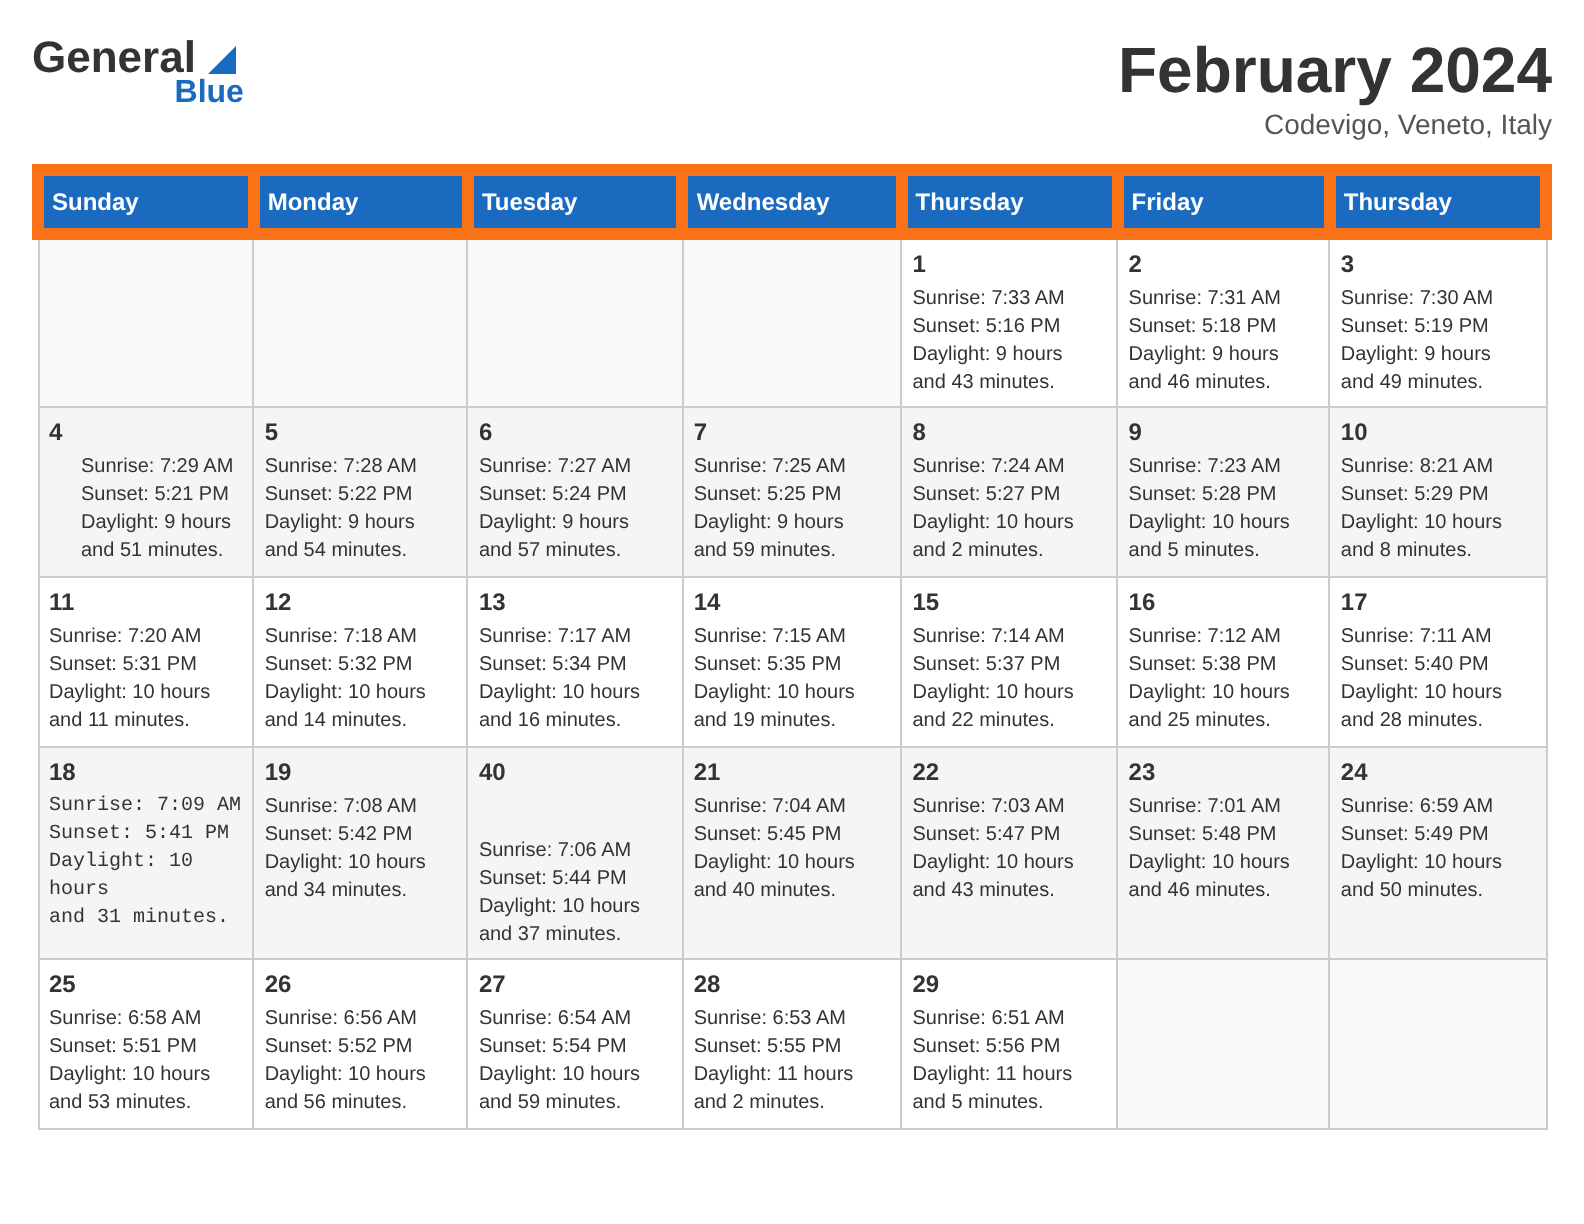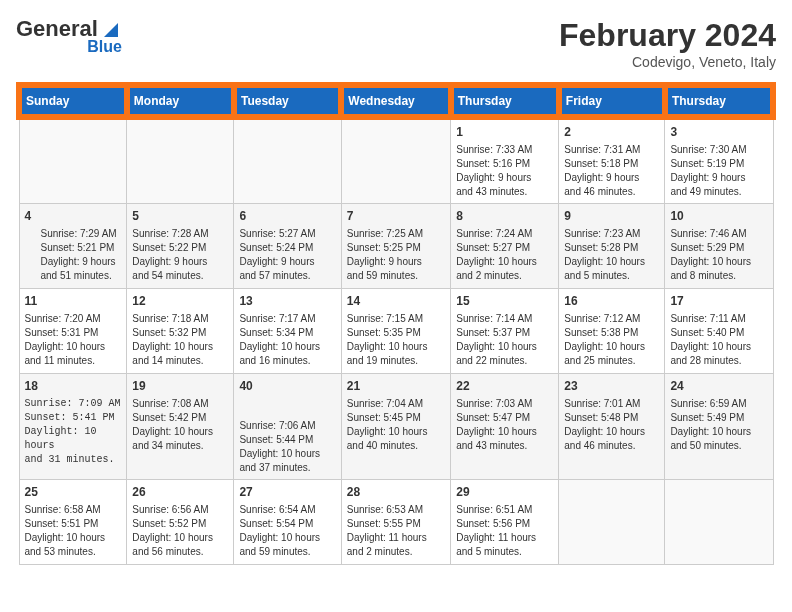--- a/index.html
+++ b/index.html
@@ -153,21 +153,21 @@
         </td>
         <td>
           <span class="day-num">5</span>
           <div class="day-info" style="white-space: pre-line;">Sunrise: 7:28 AM
 Sunset: 5:22 PM
 Daylight: 9 hours
 and 54 minutes.</div>
         </td>
         <td>
           <span class="day-num">6</span>
-          <div class="day-info" style="white-space: pre-line;">Sunrise: 5:27 AM
+          <div class="day-info" style="white-space: pre-line;">Sunrise: 7:27 AM
 Sunset: 5:24 PM
 Daylight: 9 hours
 and 57 minutes.</div>
         </td>
         <td>
           <span class="day-num">7</span>
           <div class="day-info" style="white-space: pre-line;">Sunrise: 7:25 AM
 Sunset: 5:25 PM
 Daylight: 9 hours
 and 59 minutes.</div>
@@ -181,21 +181,21 @@
         </td>
         <td>
           <span class="day-num">9</span>
           <div class="day-info" style="white-space: pre-line;">Sunrise: 7:23 AM
 Sunset: 5:28 PM
 Daylight: 10 hours
 and 5 minutes.</div>
         </td>
         <td>
           <span class="day-num">10</span>
-          <div class="day-info" style="white-space: pre-line;">Sunrise: 7:46 AM
+          <div class="day-info" style="white-space: pre-line;">Sunrise: 8:21 AM
 Sunset: 5:29 PM
 Daylight: 10 hours
 and 8 minutes.</div>
         </td>
       </tr>
       <tr>
         <td>
           <span class="day-num">11</span>
           <div class="day-info" style="white-space: pre-line;">Sunrise: 7:20 AM
 Sunset: 5:31 PM

